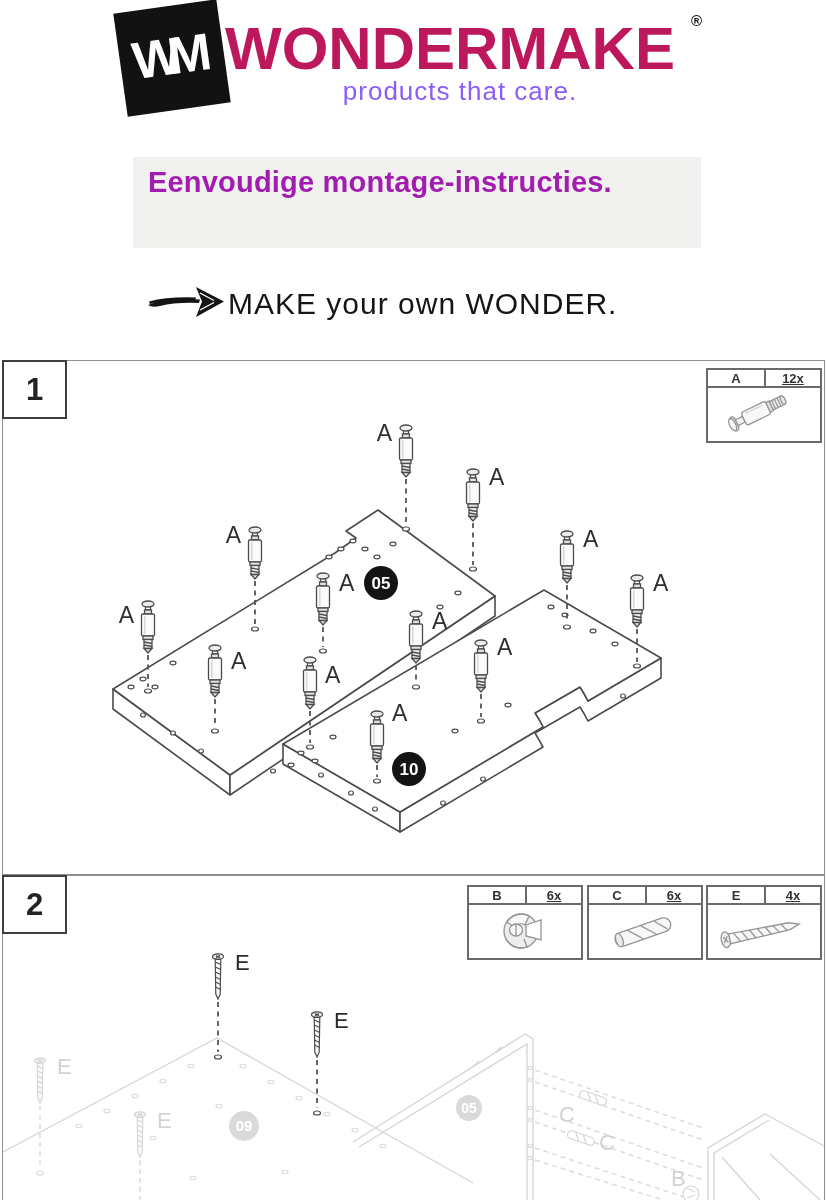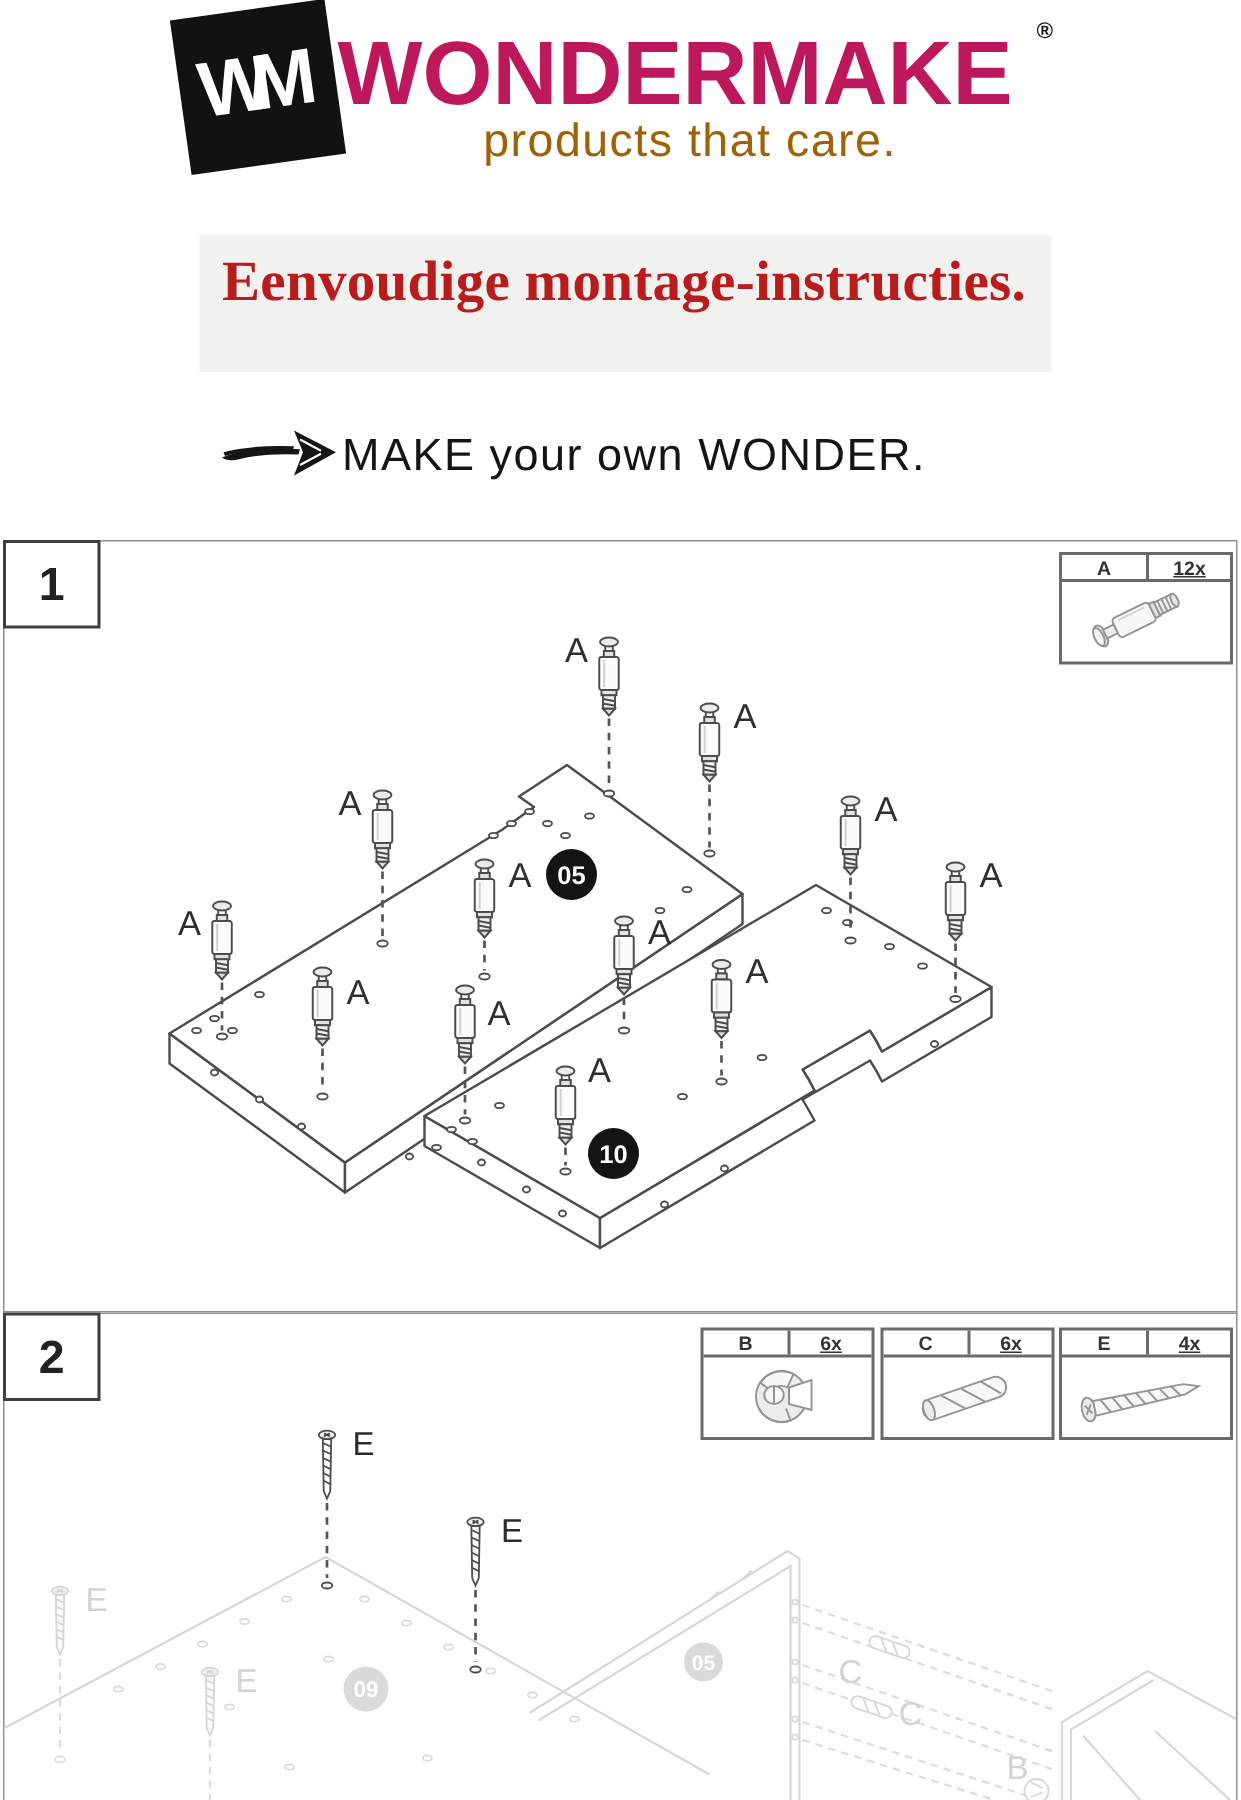--- a/index.html
+++ b/index.html
@@ -12,24 +12,24 @@
   #logo-square{
     left:120px;top:6px;width:104px;height:104px;background:#121212;
     transform:rotate(-8deg);display:flex;align-items:center;justify-content:center;
   }
   #logo-monogram{
     color:#fff;font-size:52px;font-weight:bold;letter-spacing:-0.26em;
     padding-right:0.26em;transform:translateY(-2px);
   }
   #brand-name{left:225px;top:14px;font-size:60px;font-weight:800;letter-spacing:0px;color:#be185d;white-space:nowrap;}
   #brand-reg{left:691px;top:12px;font-size:15px;font-weight:bold;color:#141414;}
-  #brand-tagline{left:225px;top:76px;width:470px;text-align:center;font-size:31px;letter-spacing:1px;color:#a16207;}
+  #brand-tagline{left:225px;top:76px;width:470px;text-align:center;font-size:26px;letter-spacing:1px;color:#8b5cf6;}
   
   #intro-box{left:133px;top:157px;width:568px;height:91px;background:#f1f1ef;}
-  #intro-nl{margin:9px 0 0 15px;font-size:38px;font-weight:bold;color:#b91c1c;letter-spacing:0.2px;font-family:Liberation Serif, serif;}
+  #intro-nl{margin:9px 0 0 15px;font-size:29px;font-weight:bold;color:#a21caf;letter-spacing:0.2px;}
   #intro-fr{margin:8px 0 0 15px;font-size:29px;font-style:italic;font-weight:normal;color:#2b2b2b;letter-spacing:1.5px;}
   #slogan-row{left:146px;top:282px;width:560px;height:42px;}
   #slogan-text{position:absolute;left:82px;top:5px;font-size:30px;letter-spacing:1px;color:#151515;white-space:nowrap;}
   
   .section{position:absolute;left:2px;width:821px;border:1px solid #8f8f8f;background:#fff;}
   #step1-section{top:360px;height:513px;}
   #step2-section{top:875px;height:326px;border-bottom:none;}
   .stepnum{
     position:absolute;left:-1px;top:-1px;width:61px;height:55px;border:2px solid #3e3e3e;
     background:#fff;display:flex;align-items:center;justify-content:center;

